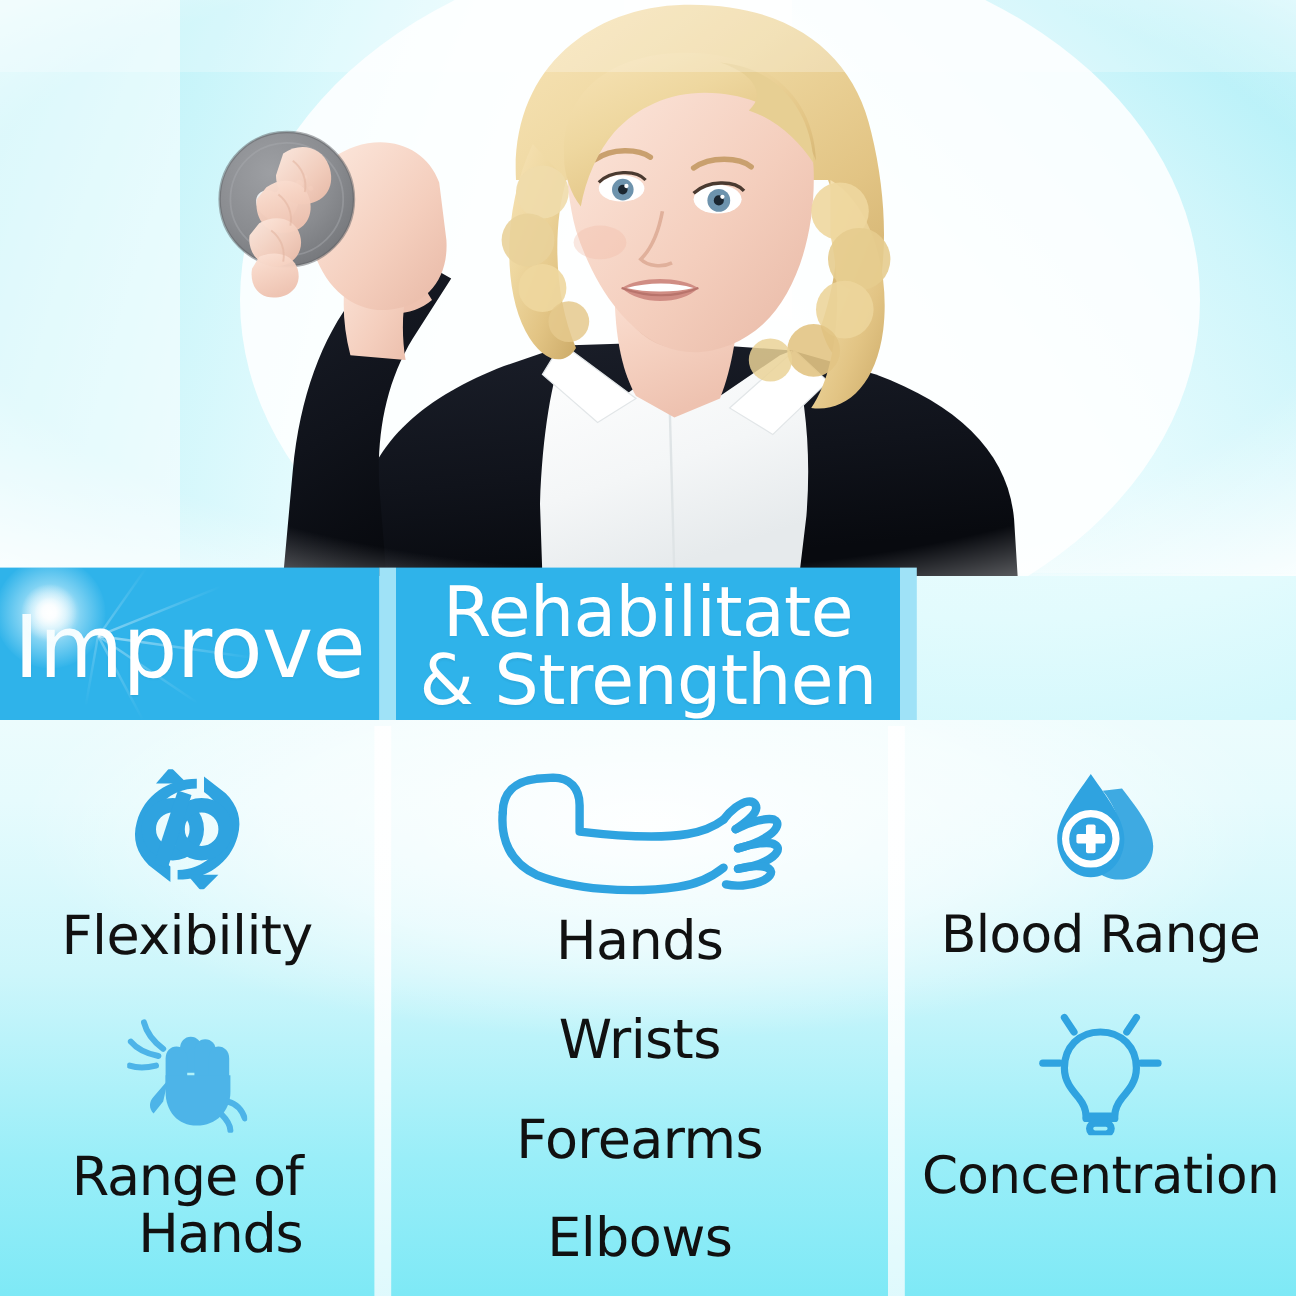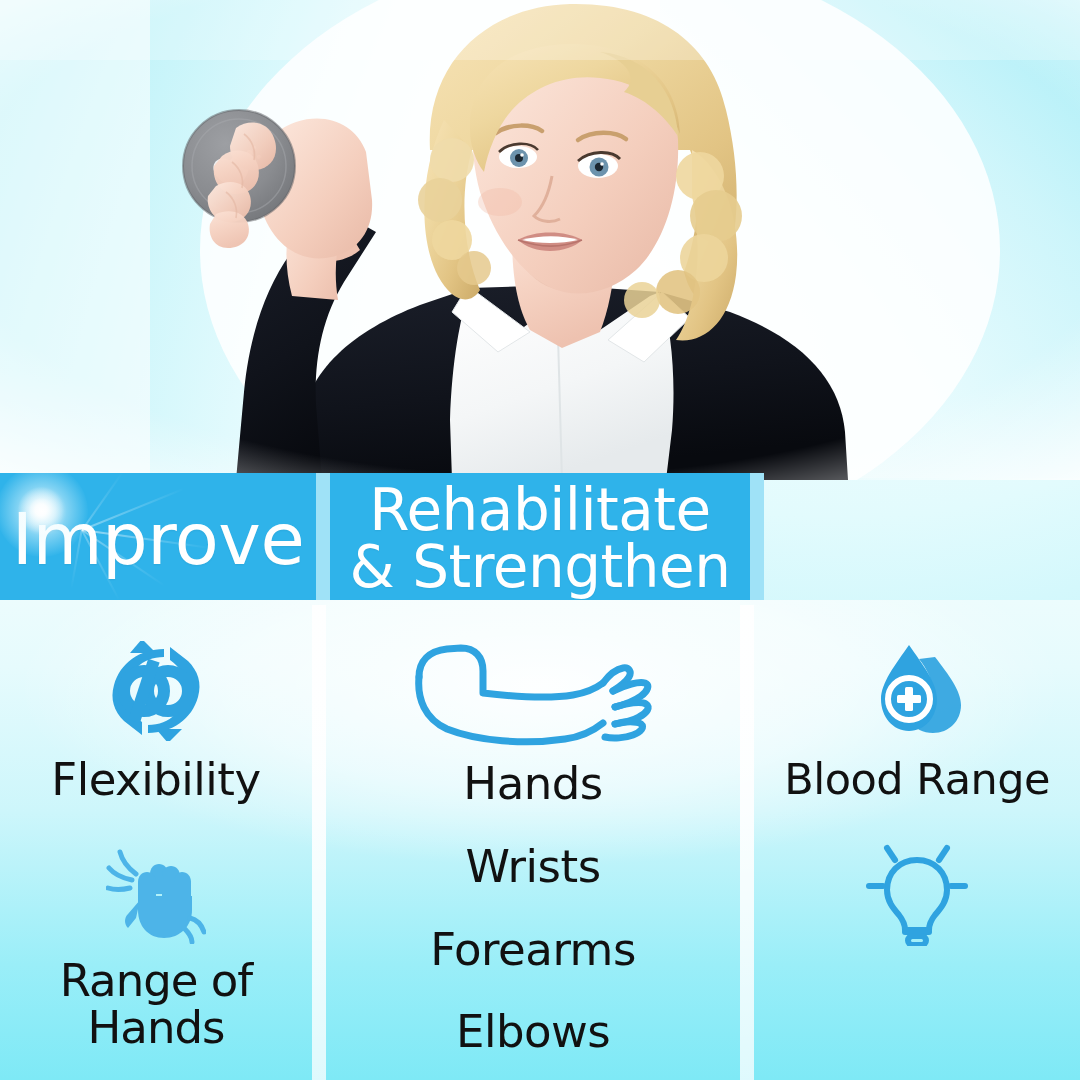--- a/index.html
+++ b/index.html
@@ -96,21 +96,21 @@
   .col-gap{
     width:14px;
     background:linear-gradient(180deg, rgba(255,255,255,.92) 0%, rgba(255,255,255,.88) 55%, rgba(255,255,255,.75) 100%);
   }
   .icon-wrap{display:flex;align-items:center;justify-content:center;}
   .feat-label{
     color:#111111;font-size:45px;line-height:1.04;text-align:center;
     font-family:"DejaVu Sans", sans-serif;font-weight:400;letter-spacing:-.5px;
     margin:0;
   }
-  .feat-label.tight{letter-spacing:-1px;}
+  .feat-label.tight{letter-spacing:-1px;text-align:right;}
   .c3 .feat-label{font-size:43px;}
 </style>
 </head>
 <body>
 
 <div id="stage">
 
   <div class="bg-upper"></div>
   <div class="bg-upper-left"></div>
   <div class="bg-upper-right"></div>
@@ -404,16 +404,17 @@
                      C64 80 66 76 70 71 C76 64 82 57 82 46 C82 29 70 16 52 16 Z"></path>
             <path d="M40 88 L64 88"></path>
             <rect x="43" y="92" width="18" height="9" rx="4.5"></rect>
             <path d="M22 4 L30 16"></path>
             <path d="M82 4 L74 16"></path>
             <path d="M4 42 L18 42"></path>
             <path d="M100 42 L86 42"></path>
           </g>
         </svg>
       </div>
+      <div class="feat-label" style="margin-top:12px;">Concentration</div>
     </div>
   </div>
 
 </div>
 
 </body></html>

